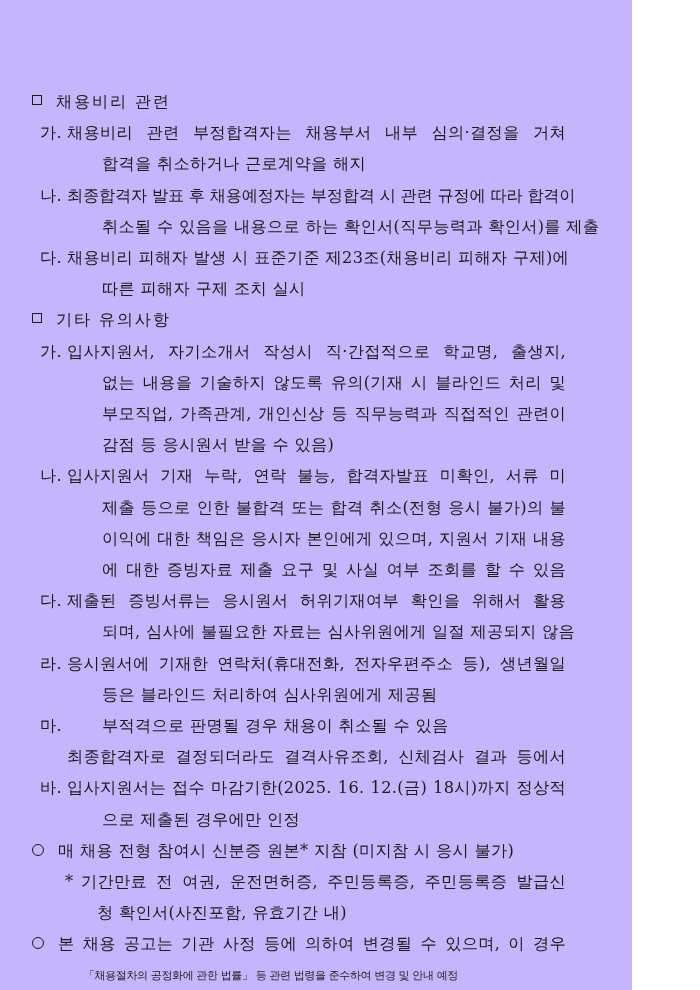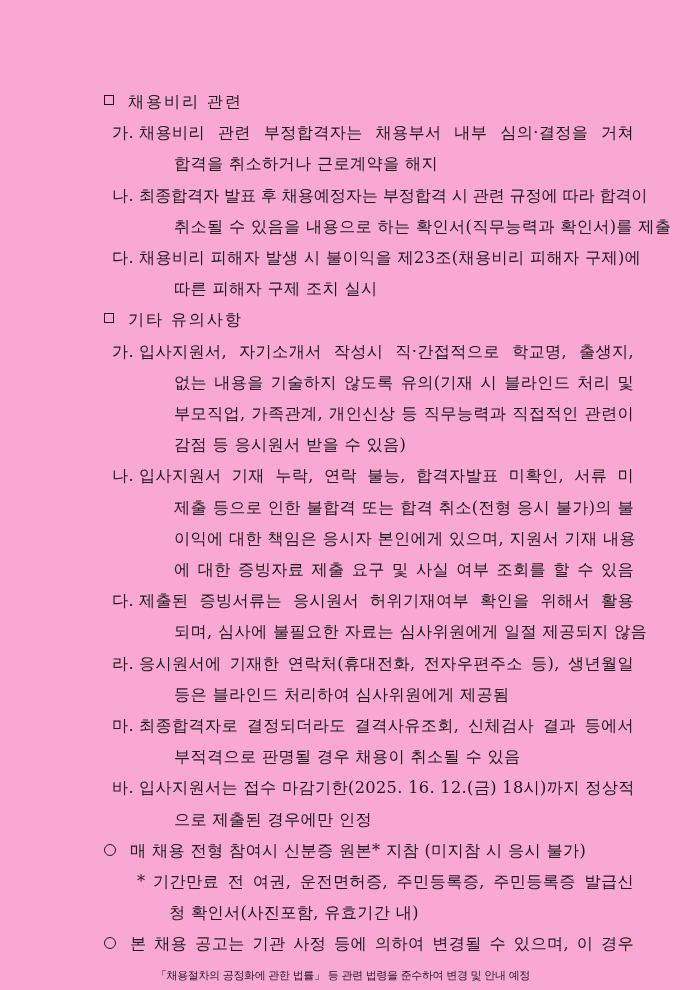--- a/index.html
+++ b/index.html
@@ -11,25 +11,25 @@
   body {
     width: 700px;
     height: 990px;
     overflow: hidden;
     font-family: "DejaVu Serif", "Liberation Serif", serif;
     color: #1b1b1b;
     -webkit-font-smoothing: antialiased;
   }
   .page {
     position: relative;
-    width: 700px;
+    width: 632px;
     height: 990px;
-    background: #f9a8d4;
+    background: #c4b5fd;
     box-sizing: border-box;
-    padding: 86px 66px 0 104px;
+    padding: 86px 66px 0 32px;
   }
   .doc-body {
     font-size: 16.2px;
     line-height: 31.2px;
     letter-spacing: 0.02em;
   }
 
   
   .blk {
     position: relative;
@@ -153,21 +153,21 @@
       <span class="marker">나.</span>
       <span class="runs">
         <span class="ln" style="letter-spacing: -0.012em;">최종합격자 발표 후 채용예정자는 부정합격 시 관련 규정에 따라 합격이</span>
         <span class="ln flush cont">취소될 수 있음을 내용으로 하는 확인서(직무능력과 확인서)를 제출</span>
       </span>
     </div>
 
     <div class="blk lvl-ga row">
       <span class="marker">다.</span>
       <span class="runs">
-        <span class="ln">채용비리 피해자 발생 시 불이익을 제23조(채용비리 피해자 구제)에</span>
+        <span class="ln">채용비리 피해자 발생 시 표준기준 제23조(채용비리 피해자 구제)에</span>
         <span class="ln flush cont">따른 피해자 구제 조치 실시</span>
       </span>
     </div>
 
     <div class="blk lvl-square row">
       <span class="marker"><span class="sq"></span></span>
       <span class="runs">
         <span class="ln nostretch wide">기타 유의사항</span>
       </span>
     </div>
@@ -204,22 +204,22 @@
       <span class="marker">라.</span>
       <span class="runs">
         <span class="ln">응시원서에 기재한 연락처(휴대전화, 전자우편주소 등), 생년월일</span>
         <span class="ln flush cont">등은 블라인드 처리하여 심사위원에게 제공됨</span>
       </span>
     </div>
 
     <div class="blk lvl-ga row">
       <span class="marker">마.</span>
       <span class="runs">
+        <span class="ln flush cont">부적격으로 판명될 경우 채용이 취소될 수 있음</span>
         <span class="ln">최종합격자로 결정되더라도 결격사유조회, 신체검사 결과 등에서</span>
-        <span class="ln flush cont">부적격으로 판명될 경우 채용이 취소될 수 있음</span>
       </span>
     </div>
 
     <div class="blk lvl-ga row">
       <span class="marker">바.</span>
       <span class="runs">
         <span class="ln">입사지원서는 접수 마감기한(2025. 16. 12.(금) 18시)까지 정상적</span>
         <span class="ln flush cont">으로 제출된 경우에만 인정</span>
       </span>
     </div>

